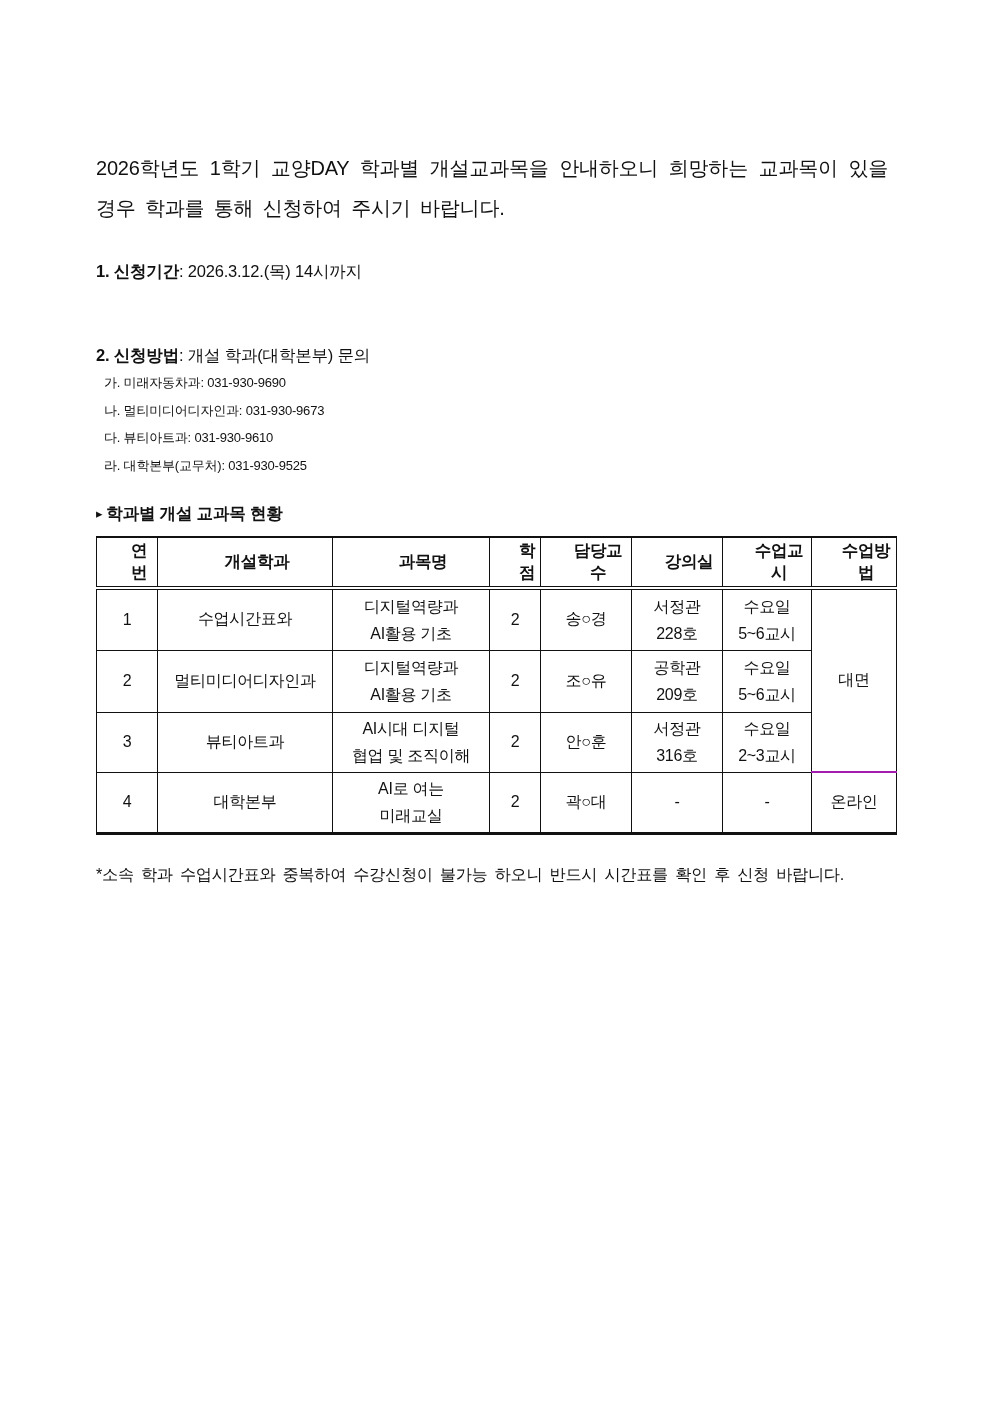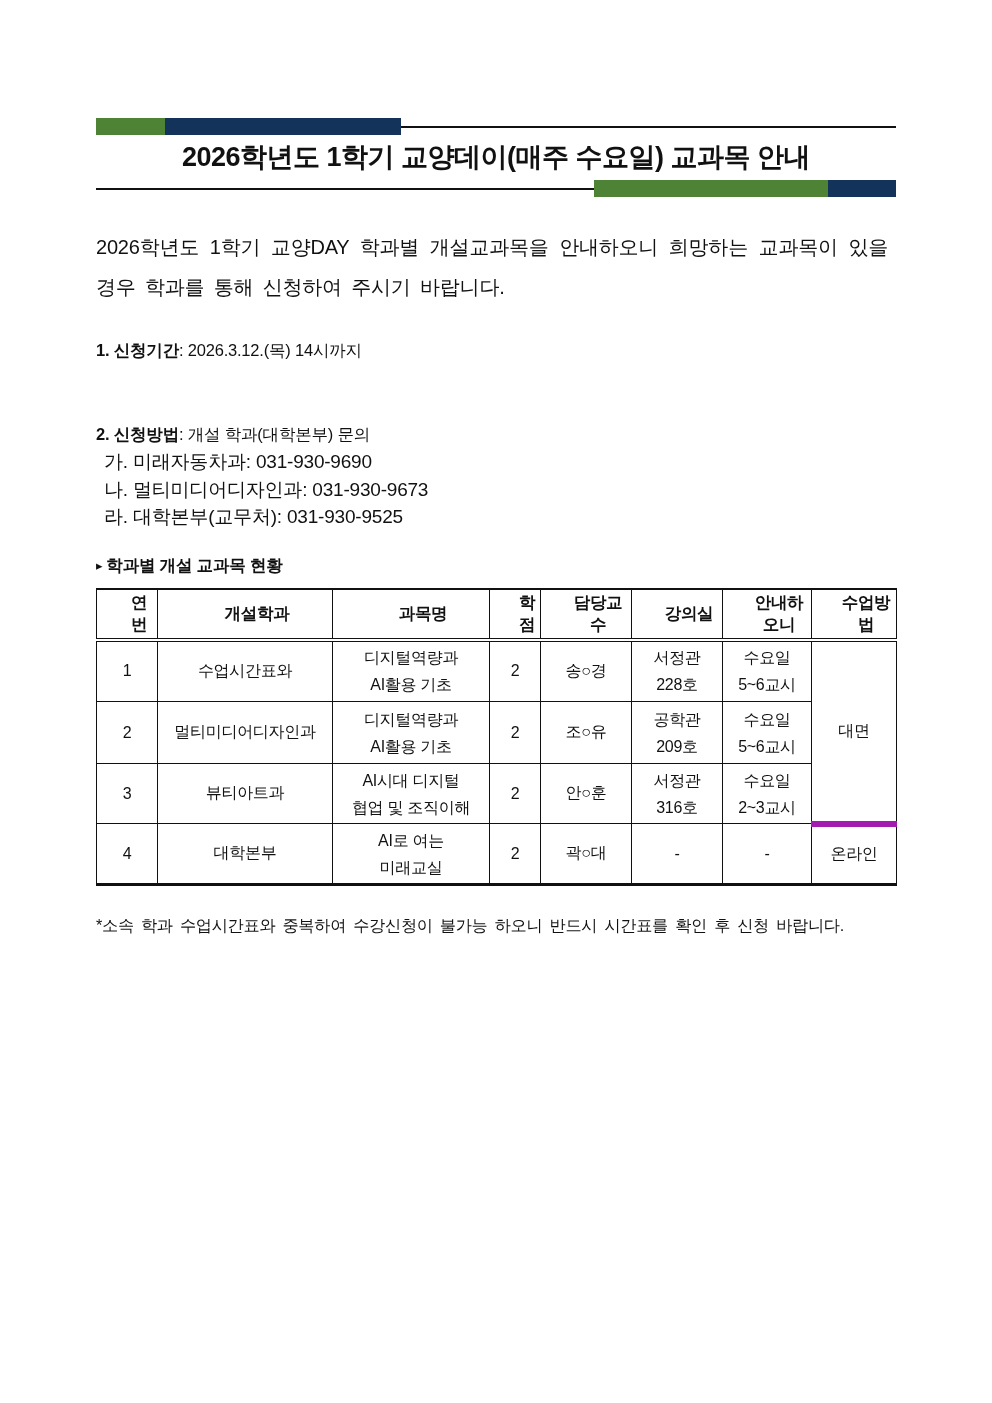--- a/index.html
+++ b/index.html
@@ -35,21 +35,21 @@
   .intro {
     margin: 30px 8px 0 0; font-size: 20px; line-height: 40px;
     text-align: justify; word-break: break-all; letter-spacing: -0.2px;
     word-spacing: 4px;
   }
   .section-line { margin: 0; font-size: 16.5px; line-height: 28px; letter-spacing: -0.2px; }
   .sec1 { margin-top: 29px; }
   .sec2 { margin-top: 56px; }
   .section-label { font-weight: 700; }
   .contact-list { list-style: none; margin: 0; padding: 0 0 0 8px; }
-  .contact-list li { font-size: 19px; line-height: 27.5px; letter-spacing: -0.2px; }
+  .contact-list li { font-size: 13px; line-height: 27.5px; letter-spacing: -0.2px; }
 
   
   .table-caption {
     margin: 21px 0 8px 0; font-size: 16.5px; font-weight: 700;
     line-height: 26px; letter-spacing: -0.2px;
   }
   .bullet { font-size: 13px; margin-right: 4px; position: relative; top: -1px; }
 
   
   table.course-table {
@@ -62,57 +62,45 @@
     padding: 2px 2px; overflow: hidden;
   }
   .course-table thead th {
     border-top: 2.5px solid #111;
     border-bottom: 4px double #111;
     height: 40px; font-weight: 700; font-size: 16.5px; padding-left: 26px;
   }
   .course-table tbody tr.r1 td, .course-table tbody tr.r2 td { height: 62px; }
   .course-table tbody tr.r3 td { height: 60px; }
   .course-table tbody tr.r4 td { height: 61px; border-bottom: 3px solid #111; }
-  .course-table td.merged-method { border-bottom: 6px solid #a21caf; }
+  .course-table td.merged-method { border-bottom: 2px solid #a21caf; }
   .cell-line { display: block; line-height: 27px; }
 
   
   .footnote {
     margin: 26px 0 0 0; font-size: 16.2px; line-height: 26px;
     letter-spacing: -0.3px; word-spacing: 3px; white-space: nowrap;
   }
 </style>
 </head>
 <body>
 
 <div class="page">
 
-  <header>
-    <div class="deco-row">
-      <span class="deco-block deco-green top-green"></span>
-      <span class="deco-block deco-navy top-navy"></span>
-      <span class="deco-rule"></span>
-    </div>
-    <h1 class="doc-title">2026학년도 1학기 교양데이(매주 수요일) 교과목 안내</h1>
-    <div class="deco-row">
-      <span class="deco-rule"></span>
-      <span class="deco-block deco-green bot-green"></span>
-      <span class="deco-block deco-navy bot-navy"></span>
-    </div>
-  </header>
 
   <p class="intro">2026학년도 1학기 교양DAY 학과별 개설교과목을 안내하오니 희망하는 교과목이 있을 경우 학과를 통해 신청하여 주시기 바랍니다.</p>
 
   <p class="section-line sec1"><span class="section-label">1. 신청기간</span><span>: 2026.3.12.(목) 14시까지</span></p>
 
   <p class="section-line sec2"><span class="section-label">2. 신청방법</span><span>: 개설 학과(대학본부) 문의</span></p>
 
   <ul class="contact-list">
     <li>가. 미래자동차과: 031-930-9690</li>
     <li>나. 멀티미디어디자인과: 031-930-9673</li>
+    <li>다. 뷰티아트과: 031-930-9610</li>
     <li>라. 대학본부(교무처): 031-930-9525</li>
   </ul>
 
   <p class="table-caption"><span class="bullet">▸</span><span>학과별 개설 교과목 현황</span></p>
 
   <table class="course-table">
     <colgroup>
       <col style="width:61px">
         <col style="width:175px">
         <col style="width:157px">
@@ -123,21 +111,21 @@
         <col style="width:85px">
     </colgroup>
     <thead>
       <tr>
         <th>연번</th>
         <th>개설학과</th>
         <th>과목명</th>
         <th>학점</th>
         <th>담당교수</th>
         <th>강의실</th>
-        <th>안내하오니</th>
+        <th>수업교시</th>
         <th>수업방법</th>
       </tr>
     </thead>
     <tbody>
       <tr class="r1">
         <td>1</td>
         <td>수업시간표와</td>
         <td>
             <span class="cell-line">디지털역량과</span>
             <span class="cell-line">AI활용 기초</span>

